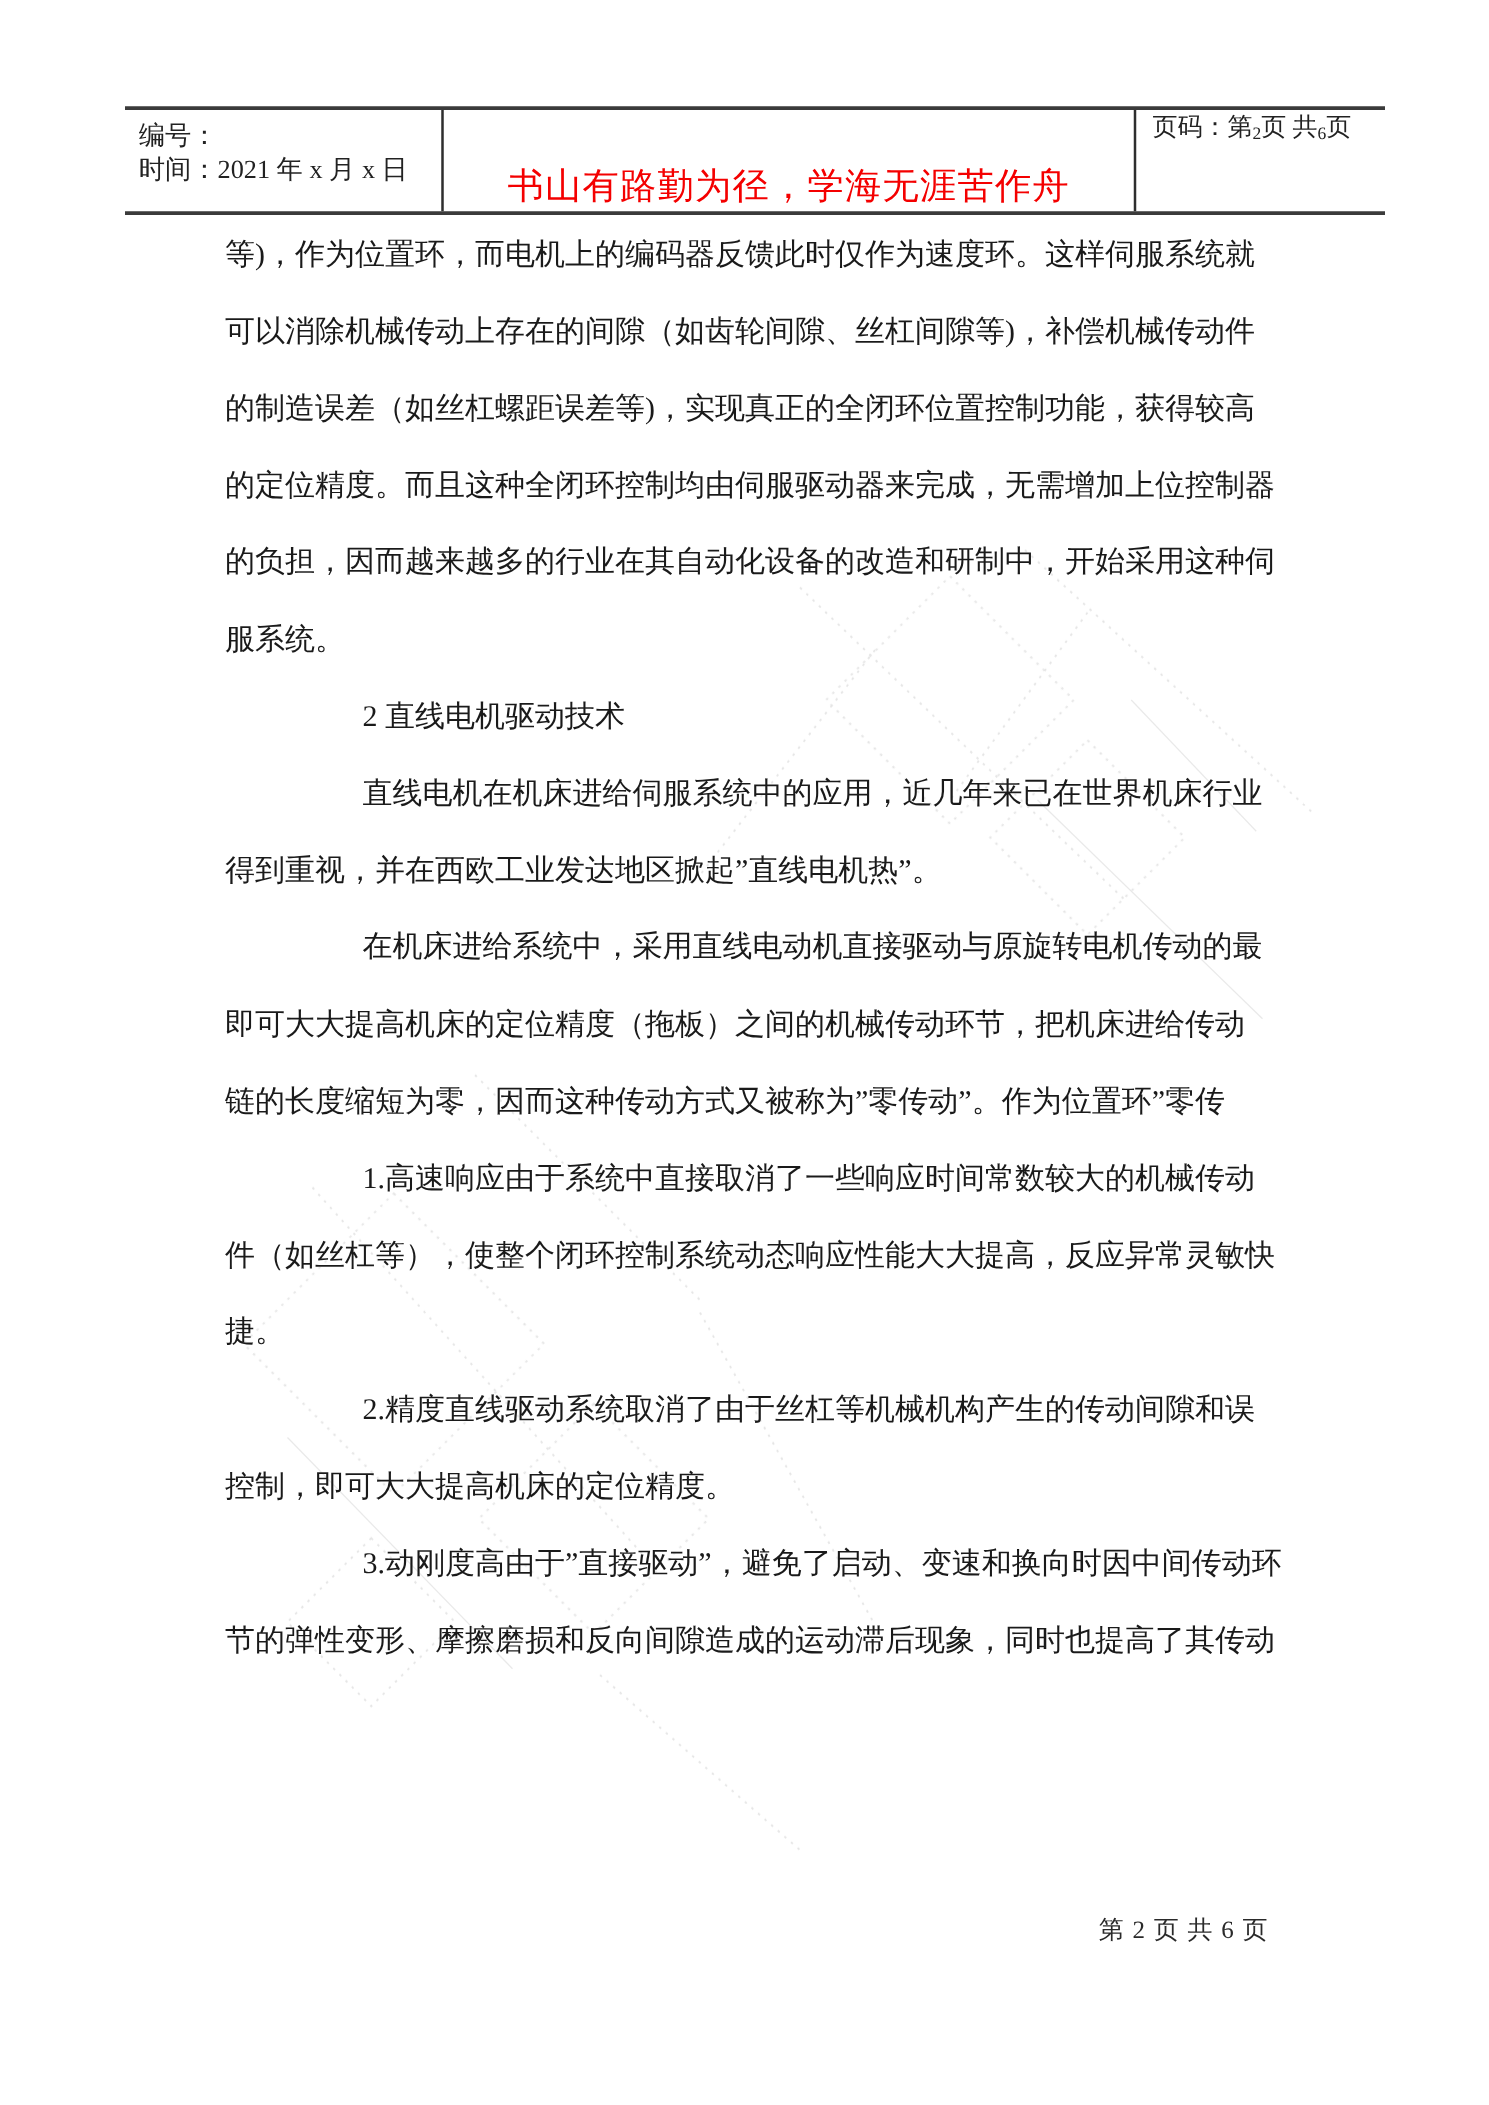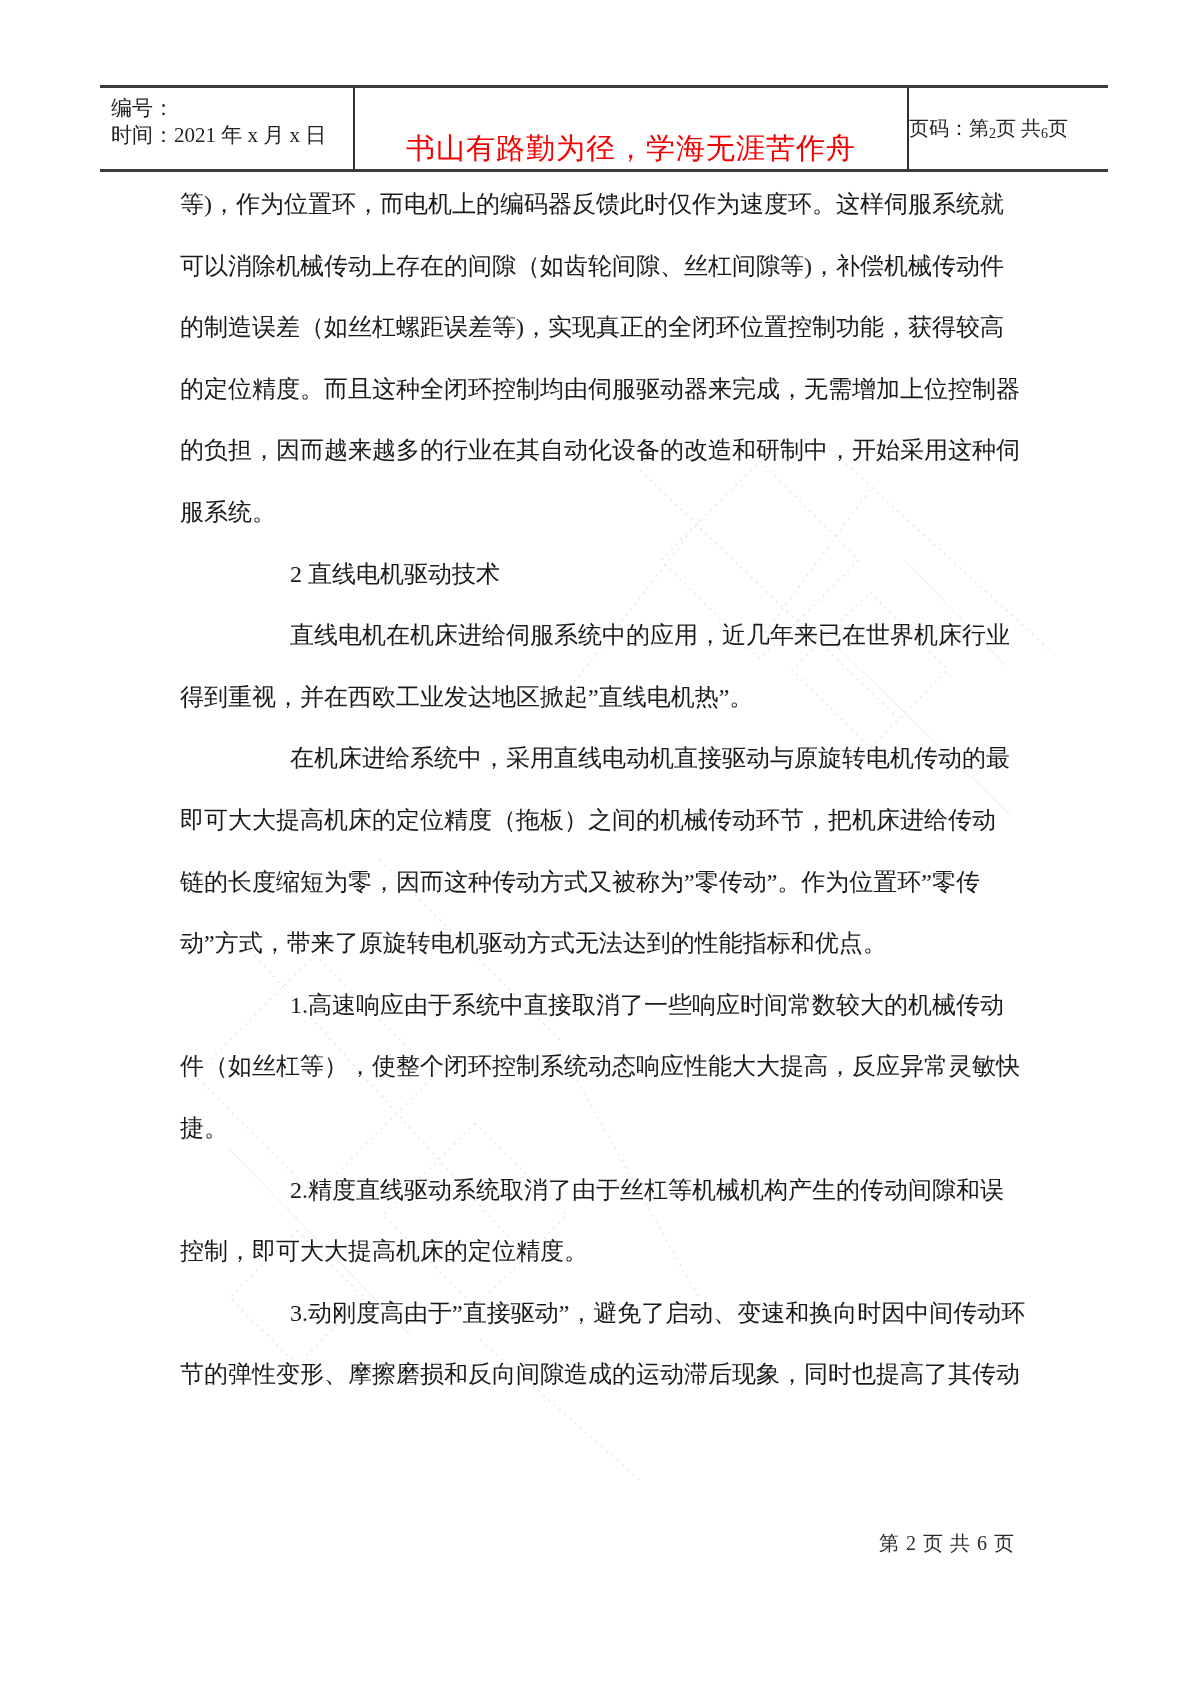--- a/index.html
+++ b/index.html
@@ -44,21 +44,22 @@
     width: 556px;
     border-left: 2px solid #2e2e2e;
     border-right: 2px solid #2e2e2e;
     display: flex; align-items: flex-end; justify-content: center;
     font-size: 29px;
     color: #f40000;
     letter-spacing: 1px;
   }
   .hcell-page {
     flex: 1;
-    display: flex; align-items: center;
+    display: flex; align-items: flex-start;
+    padding-left: 13px;
     font-size: 20px;
     color: #222;
   }
   .pg-num { font-size: 14px; position: relative; top: 3px; }
 
   
   .body-text {
     position: absolute;
     left: 180px; top: 189px;
     width: 840px;
@@ -133,21 +134,20 @@
     <div class="line">的制造误差（如丝杠螺距误差等)，实现真正的全闭环位置控制功能，获得较高</div>
     <div class="line">的定位精度。而且这种全闭环控制均由伺服驱动器来完成，无需增加上位控制器</div>
     <div class="line">的负担，因而越来越多的行业在其自动化设备的改造和研制中，开始采用这种伺</div>
     <div class="line">服系统。</div>
     <div class="line indent">2 直线电机驱动技术</div>
     <div class="line indent">直线电机在机床进给伺服系统中的应用，近几年来已在世界机床行业</div>
     <div class="line">得到重视，并在西欧工业发达地区掀起”直线电机热”。</div>
     <div class="line indent">在机床进给系统中，采用直线电动机直接驱动与原旋转电机传动的最</div>
     <div class="line">即可大大提高机床的定位精度（拖板）之间的机械传动环节，把机床进给传动</div>
     <div class="line">链的长度缩短为零，因而这种传动方式又被称为”零传动”。作为位置环”零传</div>
-    <div class="line">动”方式，带来了原旋转电机驱动方式无法达到的性能指标和优点。</div>
     <div class="line indent">1.高速响应由于系统中直接取消了一些响应时间常数较大的机械传动</div>
     <div class="line">件（如丝杠等），使整个闭环控制系统动态响应性能大大提高，反应异常灵敏快</div>
     <div class="line">捷。</div>
     <div class="line indent">2.精度直线驱动系统取消了由于丝杠等机械机构产生的传动间隙和误</div>
     <div class="line">控制，即可大大提高机床的定位精度。</div>
     <div class="line indent">3.动刚度高由于”直接驱动”，避免了启动、变速和换向时因中间传动环</div>
     <div class="line">节的弹性变形、摩擦磨损和反向间隙造成的运动滞后现象，同时也提高了其传动</div>
   </div>
 
   <div class="footer">第 2 页 共 6 页</div>

